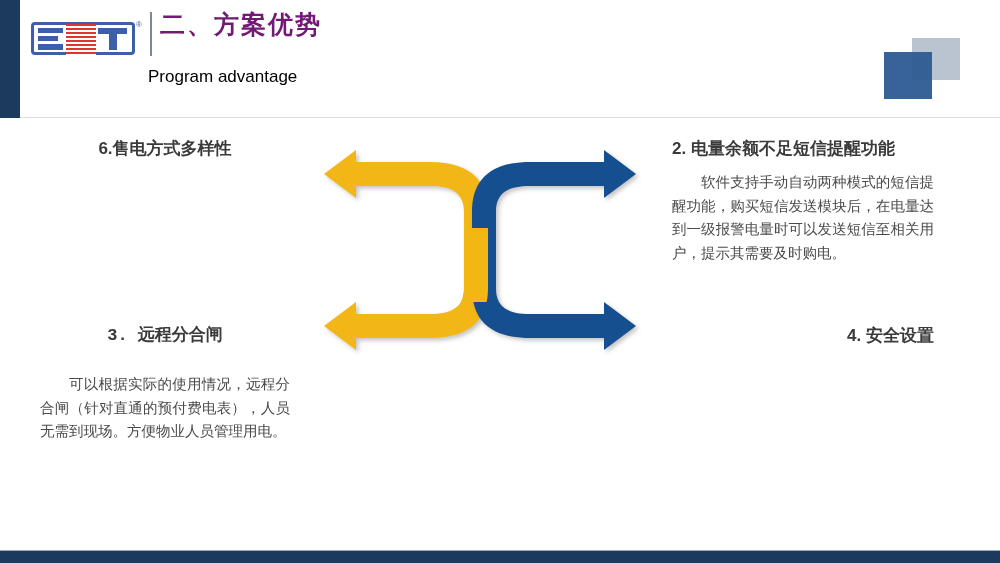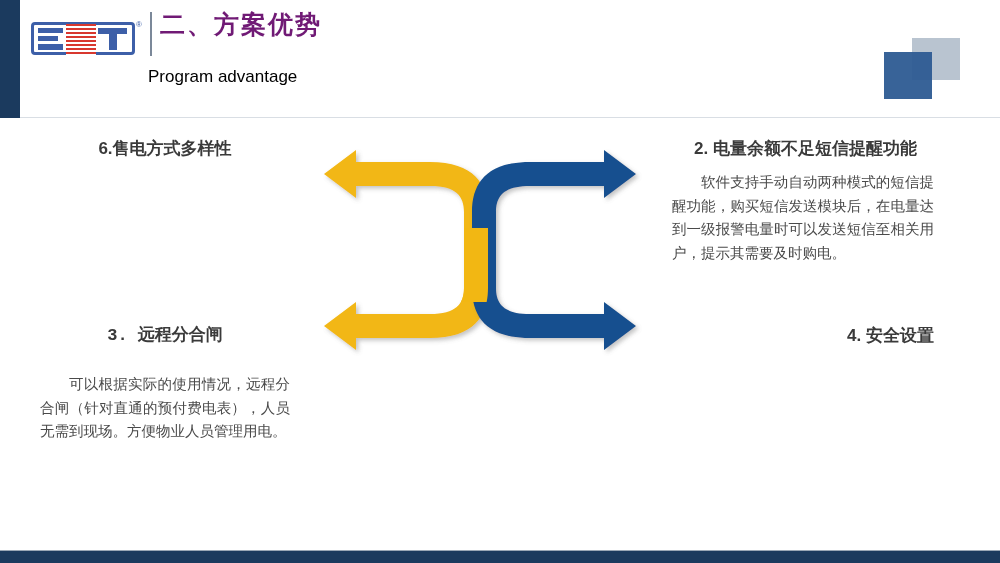--- a/index.html
+++ b/index.html
@@ -209,21 +209,21 @@
     color: #4a4a4a;
     line-height: 1.62;
     text-align: justify;
     text-justify: inter-ideograph;
   }
 
   #blk1 { left: 40px;  top: 138px; width: 250px; text-align: center; }
   #blk1 .blk-body { margin-top: 10px; text-align: center; }
 
   #blk2 { left: 672px; top: 138px; width: 262px; }
-  #blk2 .blk-title { text-align: left; margin-left: 22px; }
+  #blk2 .blk-title { text-align: left; }
   #blk2 .blk-body { margin-top: 11px; text-indent: 2em; }
 
   #blk3 { left: 40px;  top: 325px; width: 250px; font-family: Liberation Mono, monospace; }
   #blk3 .blk-title { text-align: center; }
   #blk3 .blk-body { margin-top: 27px; text-indent: 2em; }
 
   #blk4 { left: 672px; top: 325px; width: 262px; }
   #blk4 .blk-title { text-align: right; margin-left: 43px; }
   #blk4 .blk-body { margin-top: 11px; text-indent: 2em; }
 </style>

